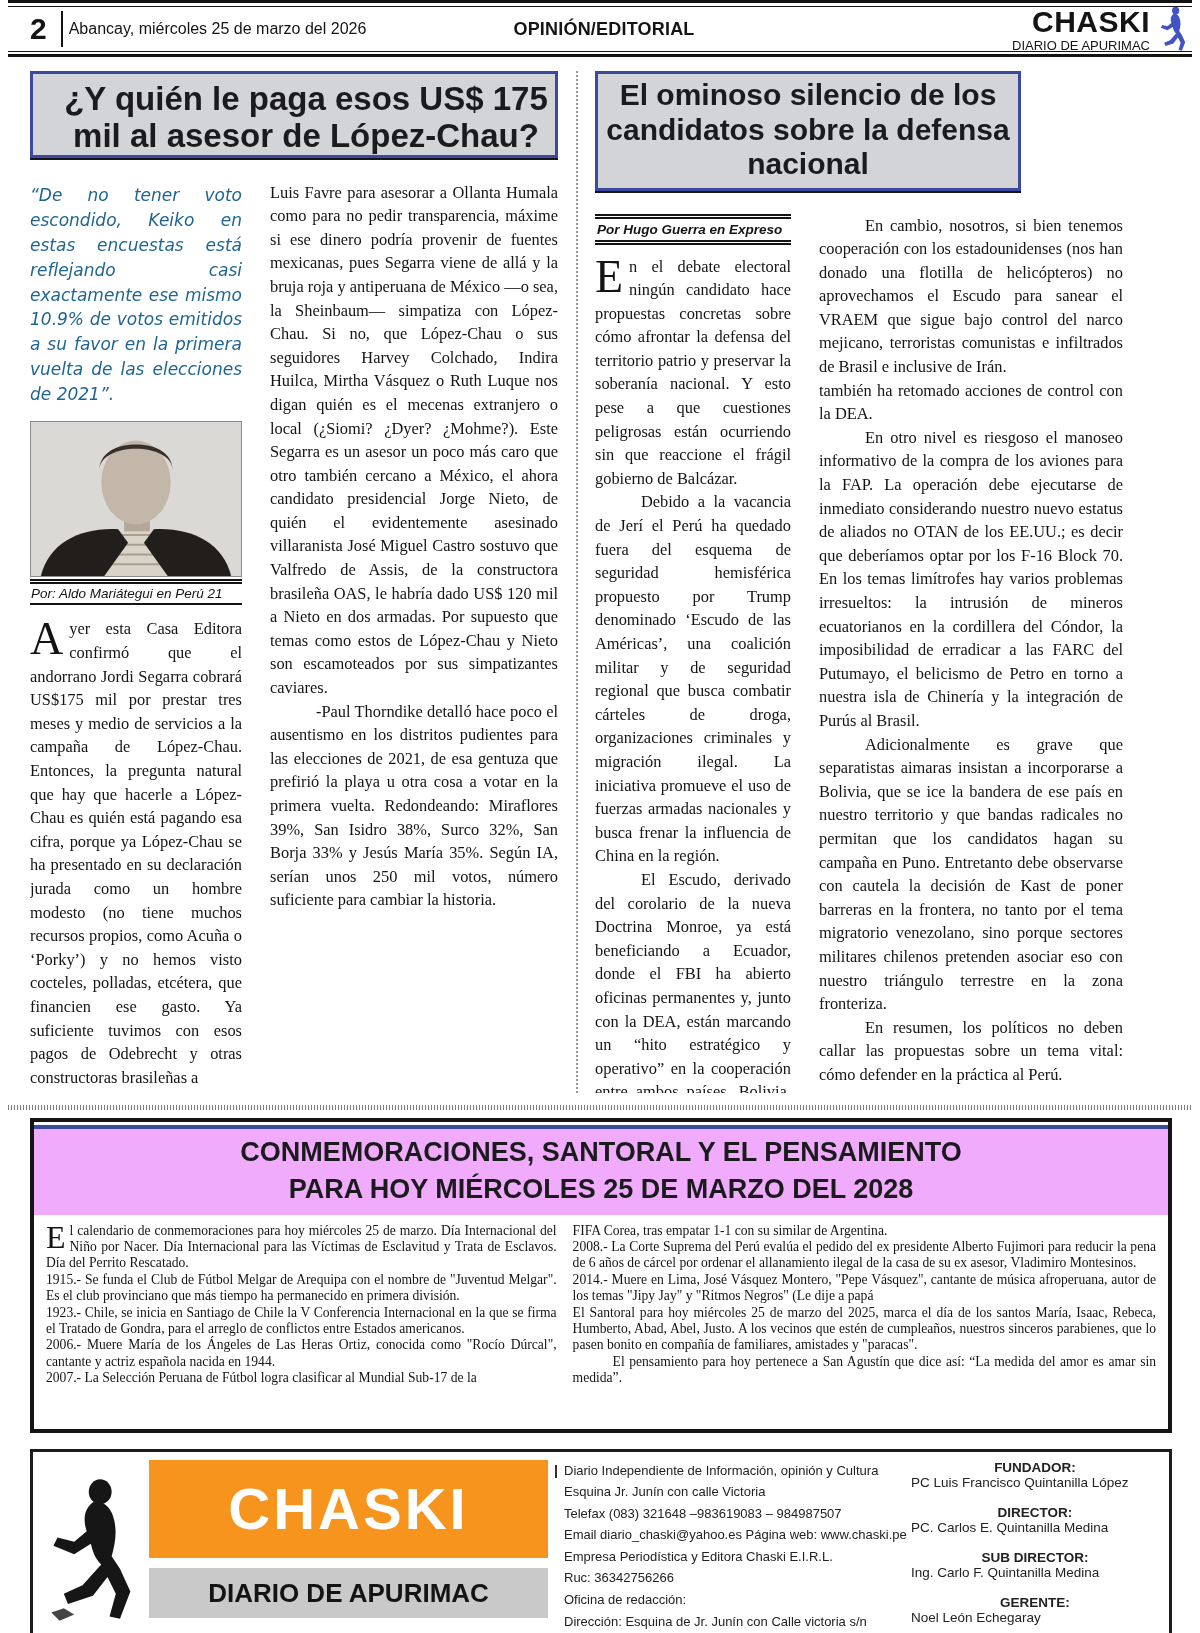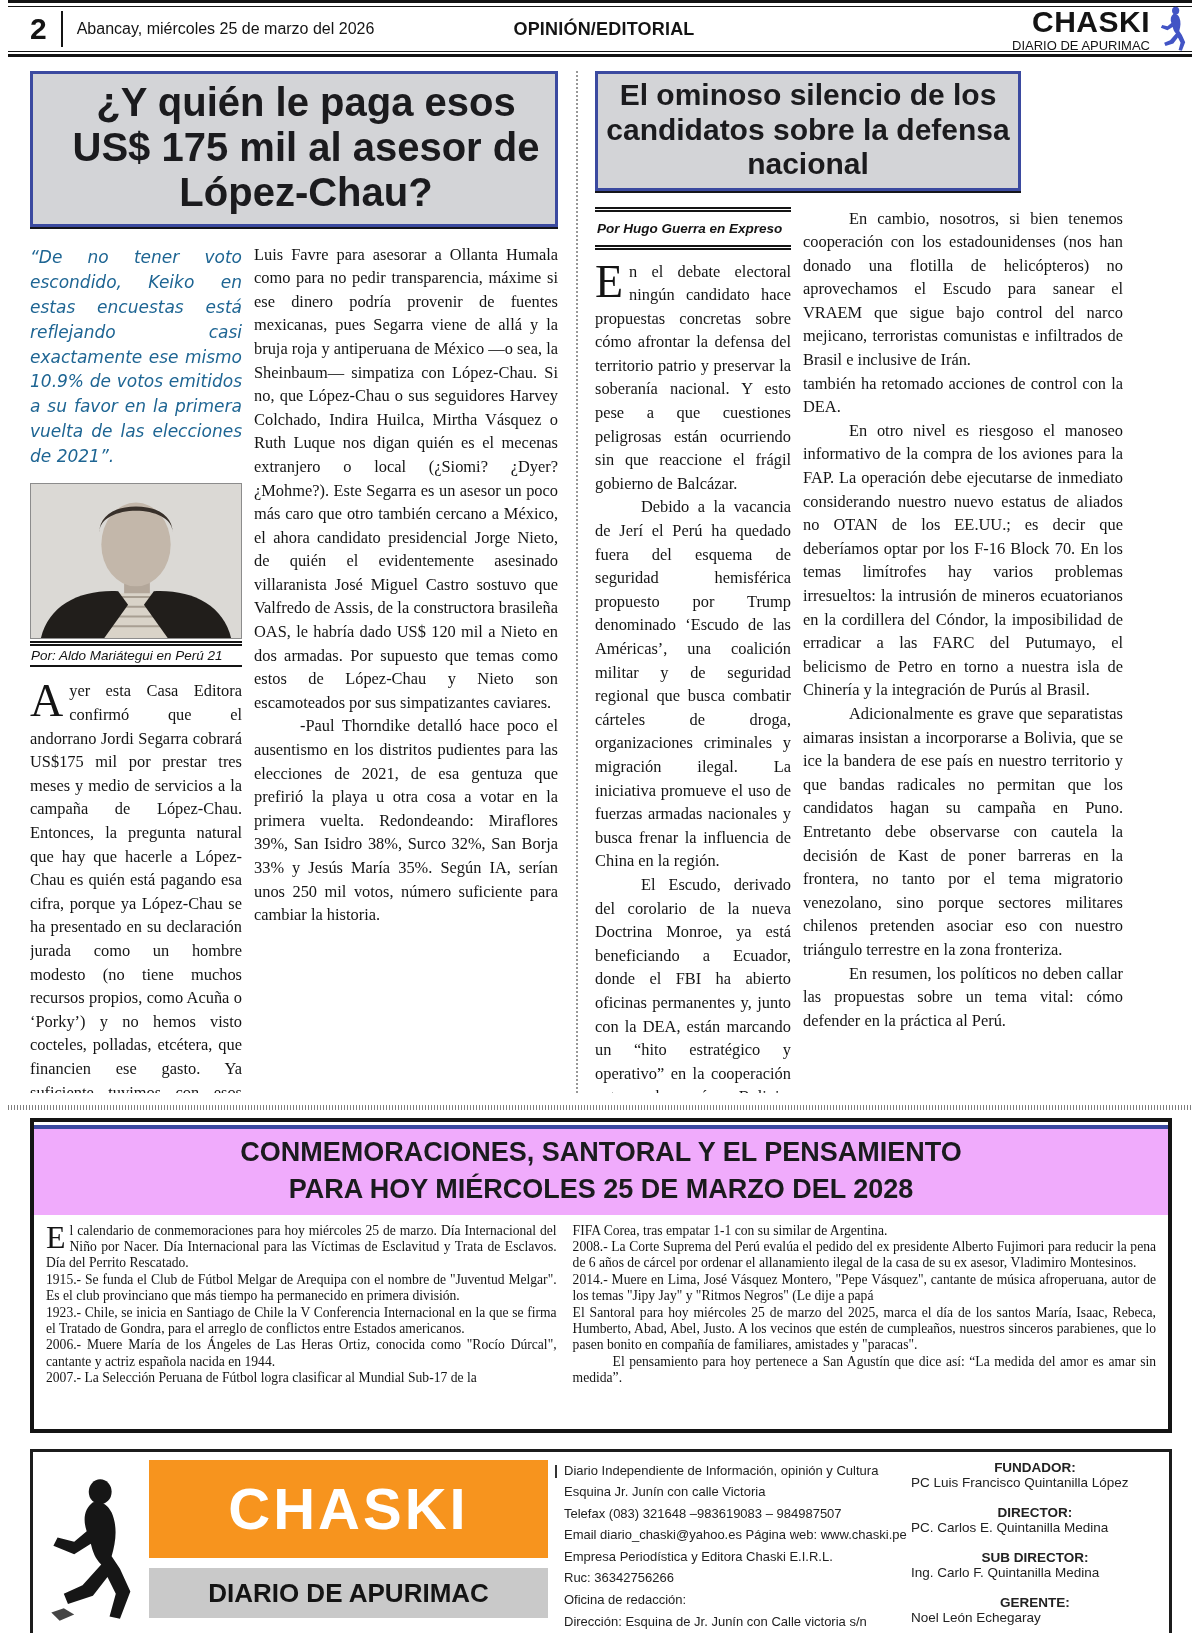--- a/index.html
+++ b/index.html
@@ -9,63 +9,63 @@
 
   
   .hdr{padding:0 8px;}
   .rule-thick{height:3px;background:#141414;}
   .rule-thin{height:1px;background:#141414;}
   .rule-gap2{height:2px;} .rule-gap3{height:3px;}
   .hdr-row{display:flex;align-items:center;height:44px;position:relative;
            font-family:"Liberation Sans",sans-serif;}
   .page-num{font-size:30px;font-weight:bold;padding:0 14px 0 22px;}
   .hdr-vline{width:2px;height:36px;background:#141414;}
-  .hdr-date{font-size:16px;margin-left:14px;}
+  .hdr-date{font-size:16px;margin-left:6px;}
   .hdr-section{position:absolute;left:8px;right:0;text-align:center;font-weight:bold;
                font-size:18px;letter-spacing:.2px;pointer-events:none;}
   .hdr-brand{margin-left:auto;display:flex;align-items:center;gap:6px;z-index:2;}
   .hdr-brand-stack{text-align:right;line-height:1;}
   .hdr-brand-name{font-size:30px;font-weight:bold;letter-spacing:.5px;}
   .hdr-brand-sub{font-size:13px;margin-top:2px;}
   .runner-sm{width:36px;height:46px;}
 
   
   .articles{display:flex;margin:14px 28px 0 30px;height:1022px;overflow:hidden;}
   .art-left{width:528px;flex:none;}
   .art-div{flex:none;width:0;border-left:2px dotted #979797;margin:0 17px 0 18px;}
   .art-right{width:528px;flex:none;}
 
   .hl-box{background:#d3d4d7;border:3px solid #3b4aa0;box-shadow:0 2px 0 #15151a;
           text-align:center;font-family:"Liberation Sans",sans-serif;}
   .hl-box h1{margin:0;font-weight:bold;color:#1b1b1e;}
-  .hl-left h1{font-size:40px;line-height:1.13;padding:6px 2px 8px;margin-left:24px;}
+  .hl-left h1{font-size:33px;line-height:1.13;padding:6px 2px 0;margin-left:24px;}
   .hl-right{width:420px;}
   .hl-right h1{font-size:30px;line-height:1.15;padding:4px 2px 6px;}
 
-  .cols{display:flex;gap:12px;margin-top:16px;}
+  .cols{display:flex;gap:28px;margin-top:23px;}
   .colA{width:212px;flex:none;}
   .colB{flex:1;min-width:0;}
   .colC{width:196px;flex:none;}
   .colD{flex:1;min-width:0;}
 
   .quote{font-family:"DejaVu Sans",sans-serif;font-style:italic;color:#1e6593;
          font-size:17px;line-height:1.47;text-align:justify;margin:2px 0 14px;}
 
   .photo{margin:0 0 12px;}
   .photo svg{display:block;width:100%;height:156px;border:1px solid #8c8c8c;box-sizing:border-box;}
   .photo figcaption{font-family:"Liberation Sans",sans-serif;font-style:italic;font-size:13.5px;
          border-top:5px double #141414;border-bottom:2px solid #141414;padding:2px 1px;margin-top:2px;}
 
   .bp{font-size:16.4px;line-height:23.6px;text-align:justify;margin:0;hyphens:auto;}
   .ind{text-indent:46px;}
   .dropcap{float:left;font-size:46px;line-height:38px;padding:3px 6px 0 0;font-weight:normal;}
 
   .byline{font-family:"Liberation Sans",sans-serif;font-style:italic;font-weight:bold;
           font-size:13.5px;border-top:5px double #141414;border-bottom:5px double #141414;
-          padding:9px 2px;margin:0 0 10px;}
+          padding:3px 2px;margin:0 0 10px;}
 
   
   .hatch{height:5px;margin:12px 8px 8px;
          background:repeating-linear-gradient(90deg,#7d7d7d 0 1px,transparent 1px 3px);}
 
   
   .conm{margin:4px 28px 0 30px;border:4px solid #141414;background:#fff;}
   .conm-head{background:#f0abfc;border-top:4px solid #3b4aa0;margin-top:3px;text-align:center;
              font-family:"Liberation Sans",sans-serif;font-weight:bold;color:#1b1b1e;
              font-size:27px;line-height:1.38;padding:5px 0 6px;}

